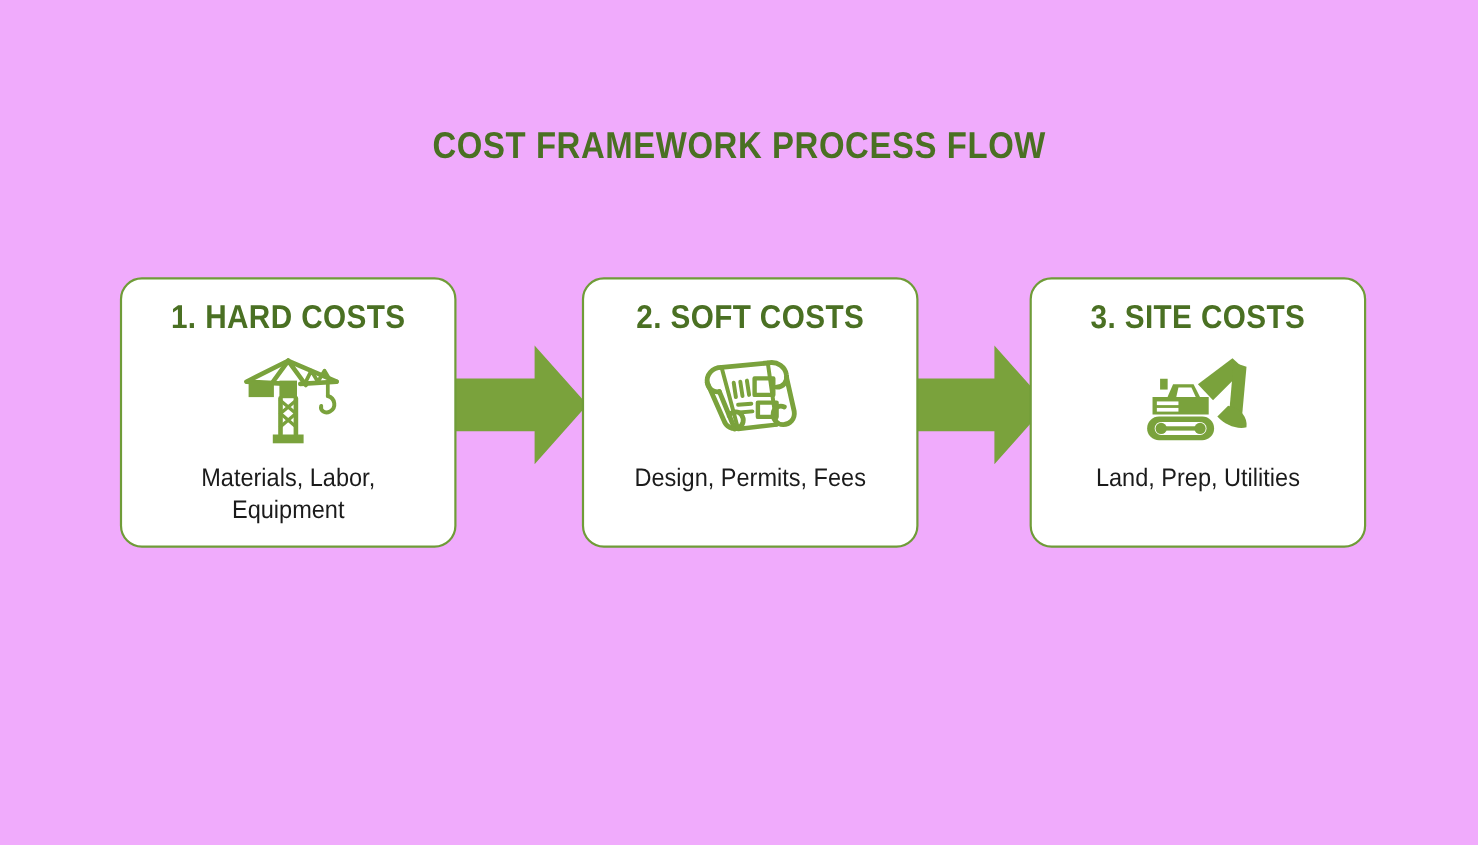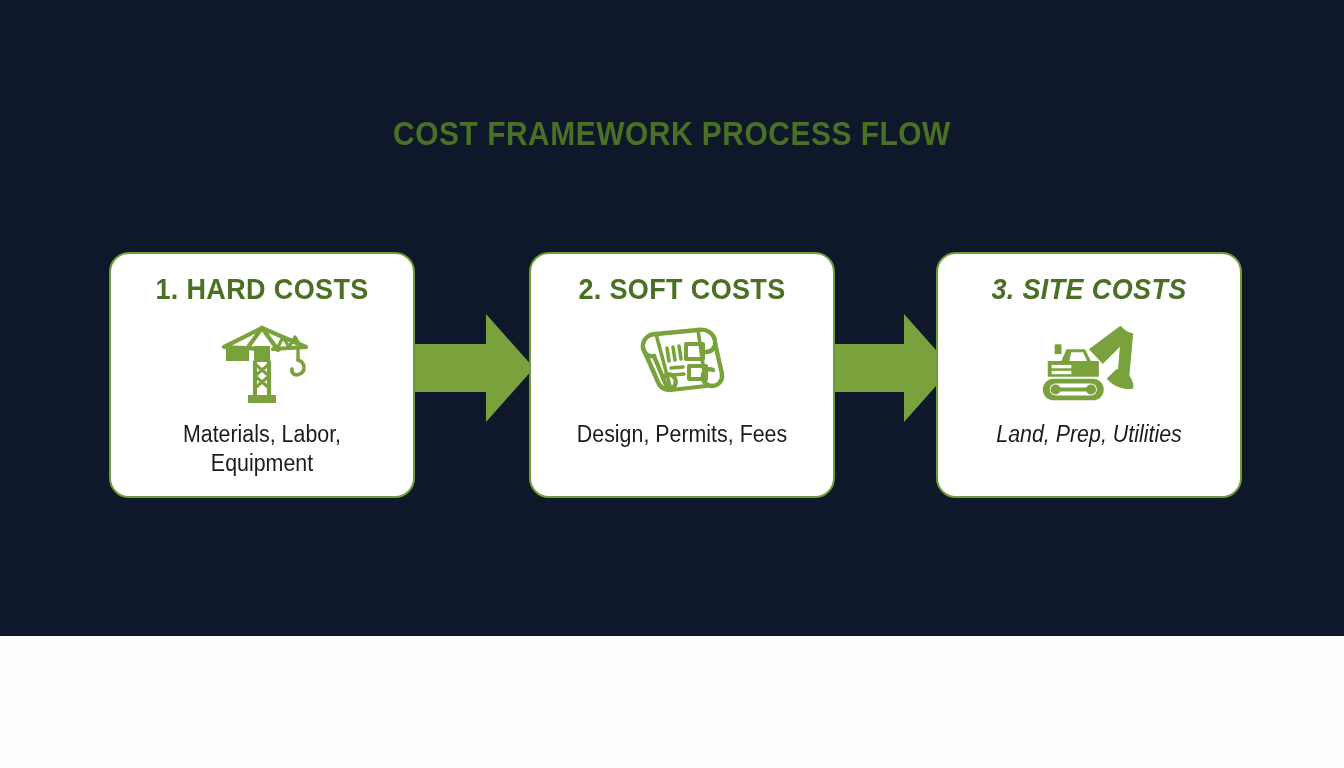--- a/index.html
+++ b/index.html
@@ -11,22 +11,22 @@
     width: 1344px;
     height: 768px;
     background: #fdfdfc;
     font-family: "Liberation Sans", sans-serif;
     overflow: hidden;
   }
 
   #canvas {
     position: relative;
     width: 1344px;
-    height: 636px;
-    background: #0f172a;
+    height: 768px;
+    background: #f0abfc;
   }
 
   
   .page-title {
     position: absolute;
     left: 0;
     top: 112px;
     width: 1344px;
     text-align: center;
     font-family: "Liberation Sans Narrow", "Liberation Sans", sans-serif;
@@ -56,21 +56,21 @@
     height: 246px;
     box-sizing: border-box;
     border: 2px solid #6f9c38;
     border-radius: 20px;
     background: #ffffff;
     z-index: 2;
     padding-left: 48px;
   }
   .card-1 { left: 109px; }
   .card-2 { left: 529px; text-decoration: underline; }
-  .card-3 { left: 936px; font-style: italic; }
+  .card-3 { left: 936px; }
 
   .card-title {
     position: absolute;
     left: 0;
     top: 17px;
     width: 100%;
     text-align: center;
     font-family: "Liberation Sans Narrow", "Liberation Sans", sans-serif;
     font-size: 30px;
     line-height: 36px;

